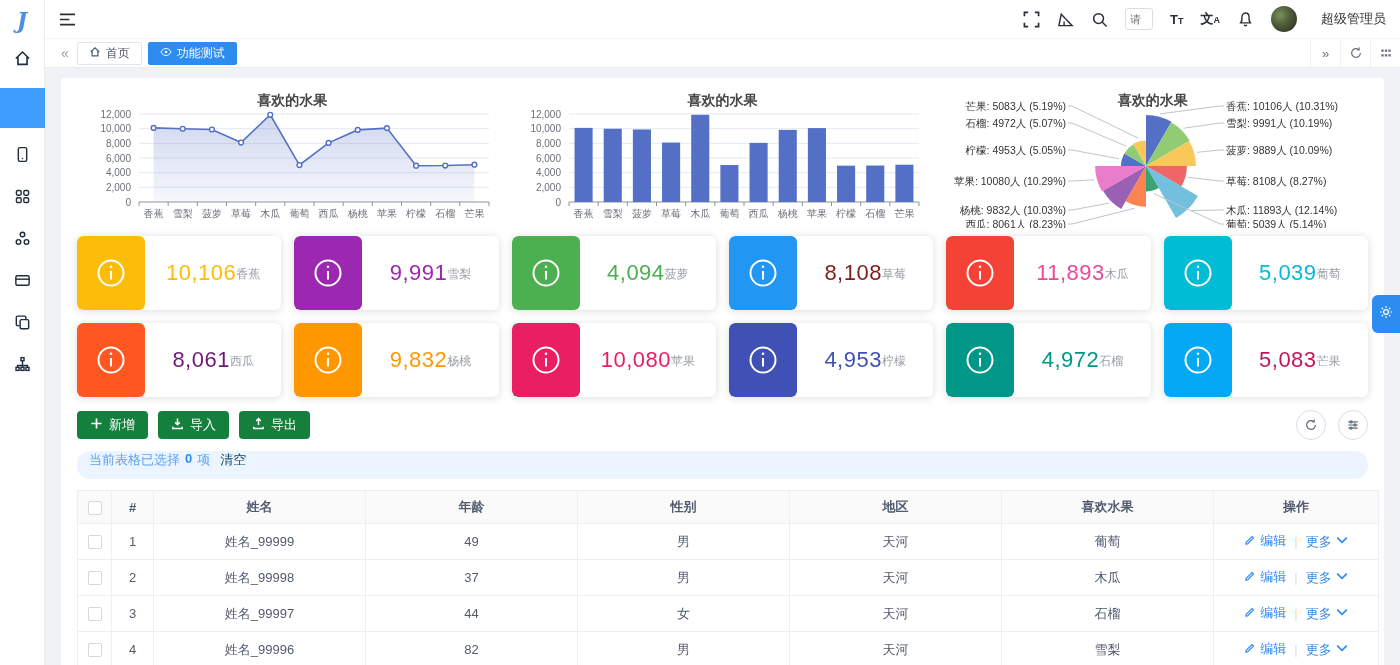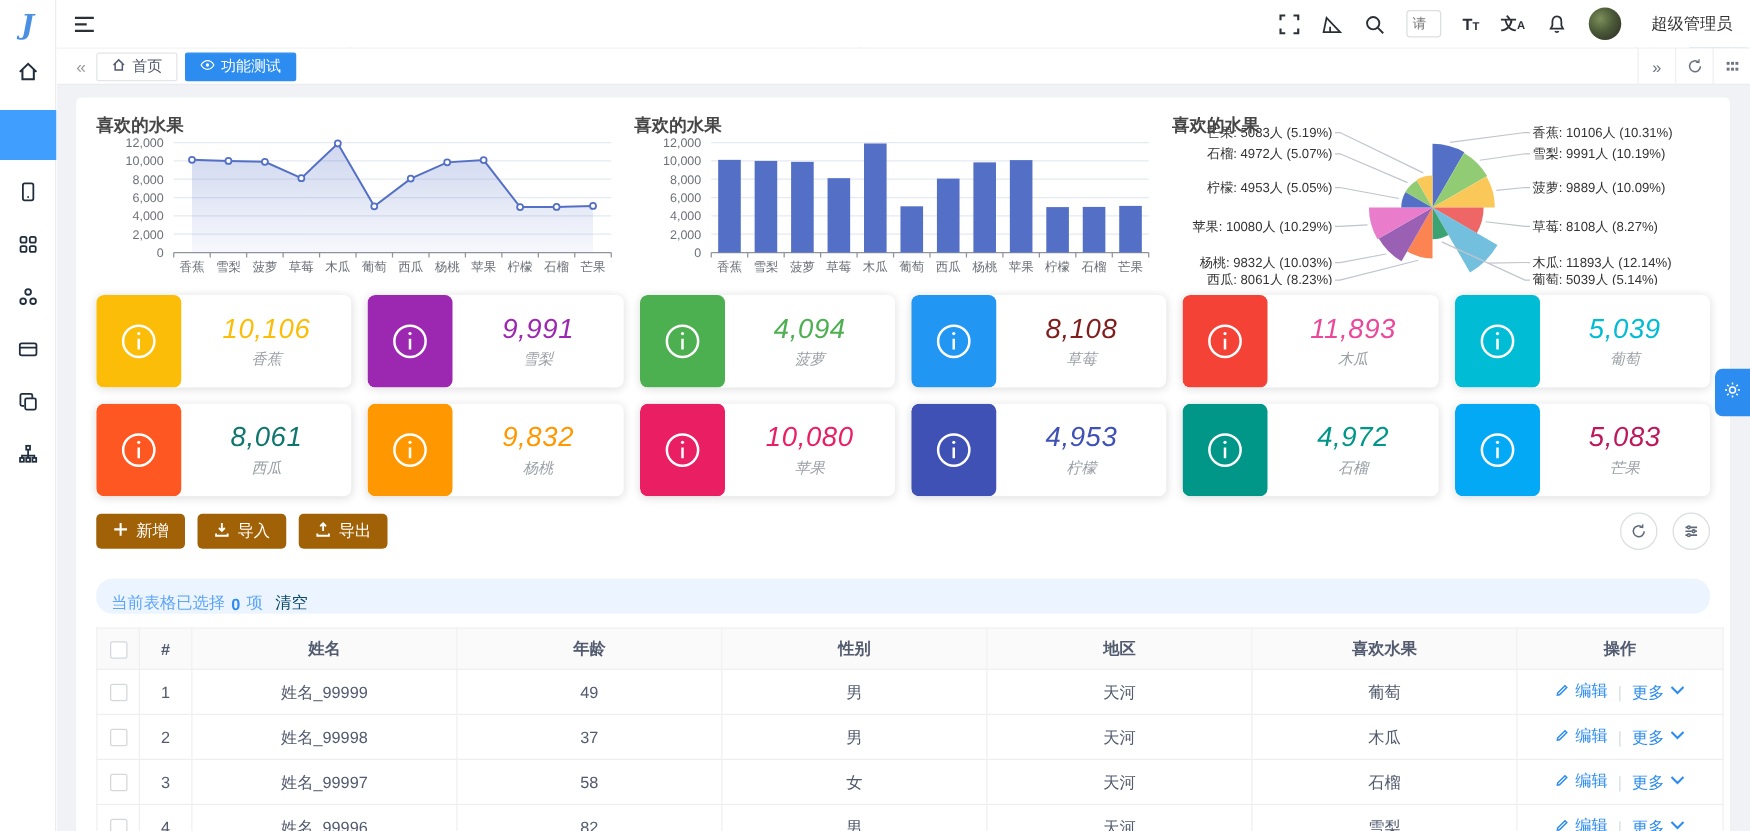--- a/index.html
+++ b/index.html
@@ -51,52 +51,52 @@
 
   
   .content { position:fixed; left:45px; top:68px; right:0; bottom:0; background:#f0f2f5;
     padding:10px 16px 0; overflow:hidden; }
   .panel { background:#fff; border-radius:4px 4px 0 0; padding:12px 16px; height:100%;
     overflow:hidden; }
 
   
   .charts { display:flex; }
   .chart { flex:1; position:relative; height:138px; }
-  .chart-title { position:absolute; top:2px; left:0; width:100%; 
+  .chart-title { position:absolute; top:2px; left:0; width:100%; text-align:center;
     font-size:14px; font-weight:bold; color:#464646; z-index:2; }
   .chart svg.axis-chart { position:absolute; left:0; top:18px; }
   .chart svg.rose-chart { position:absolute; left:0; top:0; }
 
   
   .cards { display:grid; grid-template-columns:repeat(6,1fr); gap:13px; margin-top:8px; }
   .card { background:#fff; border-radius:6px; box-shadow:0 1px 8px rgba(0,0,0,0.14);
     display:flex; height:74px; overflow:hidden; }
   .card-icon { width:68px; border-radius:6px; display:flex; align-items:center;
     justify-content:center; color:#fff; flex:none; }
   .card-icon svg { width:36px; height:36px; }
-  .card-body { flex:1; display:flex; flex-direction:column; align-items:center;
-    justify-content:center;font-style:italic; }
+  .card-body { flex:1; display:flex; flex-direction:row; align-items:center;
+    justify-content:center; }
   .card-value { font-size:22px; letter-spacing:0.5px; }
   .card-label { font-size:12px; color:#9aa0a6; margin-top:3px; }
 
   
   .toolbar { display:flex; align-items:center; margin-top:13px; }
-  .btn { height:28px; padding:0 13px; background:#a16207; color:#fff; border:none;
+  .btn { height:28px; padding:0 13px; background:#15803d; color:#fff; border:none;
     border-radius:4px; font-size:13px; display:flex; align-items:center; gap:6px;
     margin-right:10px; cursor:pointer; font-family:inherit; }
   .btn svg { width:13px; height:13px; }
   .tool-circles { margin-left:auto; display:flex; gap:12px; }
   .circle-btn { width:30px; height:30px; border-radius:50%; border:1px solid #dcdee2;
     background:#fff; color:#5f6b7a; display:flex; align-items:center; justify-content:center;
     cursor:pointer; }
   .circle-btn svg { width:14px; height:14px; }
 
   
-  .select-bar { margin-top:23px; background:#ecf5ff; border-radius:13px; height:28px;
-    display:flex; align-items:flex-end; padding:0 12px; font-size:13px; color:#5ca4f7; }
+  .select-bar { margin-top:11px; background:#ecf5ff; border-radius:13px; height:28px;
+    display:flex; align-items:flex-start; padding:0 12px; font-size:13px; color:#5ca4f7; }
   .select-count { font-weight:bold; color:#2d8cf0; margin:0 5px; }
   .clear-link { color:#0c4a6e; margin-left:10px; cursor:pointer; }
 
   
   table { width:100%; border-collapse:collapse; margin-top:11px; table-layout:fixed; }
   th, td { border:1px solid #efeff1; text-align:center; font-size:13px; color:#515a6e;
     overflow:hidden; white-space:nowrap; }
   th { background:#fafafa; font-weight:bold; height:33px; }
   td { height:36px; }
   .cb { display:inline-block; width:14px; height:14px; border:1px solid #d4d7dc;
@@ -488,21 +488,21 @@
     </div>
     <div class="card">
       <div class="card-icon" style="background:#ff5722">
             <svg viewBox="0 0 36 36" fill="none" stroke="#fff" stroke-width="2">
               <circle cx="18" cy="18" r="12.5"></circle>
               <line x1="18" y1="16" x2="18" y2="24.5"></line>
               <circle cx="18" cy="11.8" r="1.3" fill="#fff" stroke="none"></circle>
             </svg>
           </div>
       <div class="card-body">
-        <div class="card-value" style="color:#0f766e">8,061</div>
+        <div class="card-value" style="color:#701a75">8,061</div>
         <div class="card-label">西瓜</div>
       </div>
     </div>
     <div class="card">
       <div class="card-icon" style="background:#ff9800">
             <svg viewBox="0 0 36 36" fill="none" stroke="#fff" stroke-width="2">
               <circle cx="18" cy="18" r="12.5"></circle>
               <line x1="18" y1="16" x2="18" y2="24.5"></line>
               <circle cx="18" cy="11.8" r="1.3" fill="#fff" stroke="none"></circle>
             </svg>
@@ -663,21 +663,21 @@
                     <path d="M2.5 9.8 L9.3 3 L11 4.7 L4.2 11.5 L2.2 11.8 Z"></path>
                   </svg></span>编辑</span><span class="act-sep">|</span><span class="act">更多 <span><svg viewBox="0 0 10 6" fill="none" stroke="currentColor" stroke-width="1.4" width="9" height="6">
                     <path d="M1 1 L5 5 L9 1"></path>
                   </svg></span></span>
       </td>
     </tr>
     <tr>
       <td><span class="cb"></span></td>
       <td>3</td>
       <td>姓名_99997</td>
-      <td>58</td>
+      <td>44</td>
       <td>女</td>
       <td>天河</td>
       <td>石榴</td>
       <td>
         <span class="act"><span><svg viewBox="0 0 14 14" fill="none" stroke="currentColor" stroke-width="1.4">
                     <path d="M2.5 9.8 L9.3 3 L11 4.7 L4.2 11.5 L2.2 11.8 Z"></path>
                   </svg></span>编辑</span><span class="act-sep">|</span><span class="act">更多 <span><svg viewBox="0 0 10 6" fill="none" stroke="currentColor" stroke-width="1.4" width="9" height="6">
                     <path d="M1 1 L5 5 L9 1"></path>
                   </svg></span></span>
       </td>

